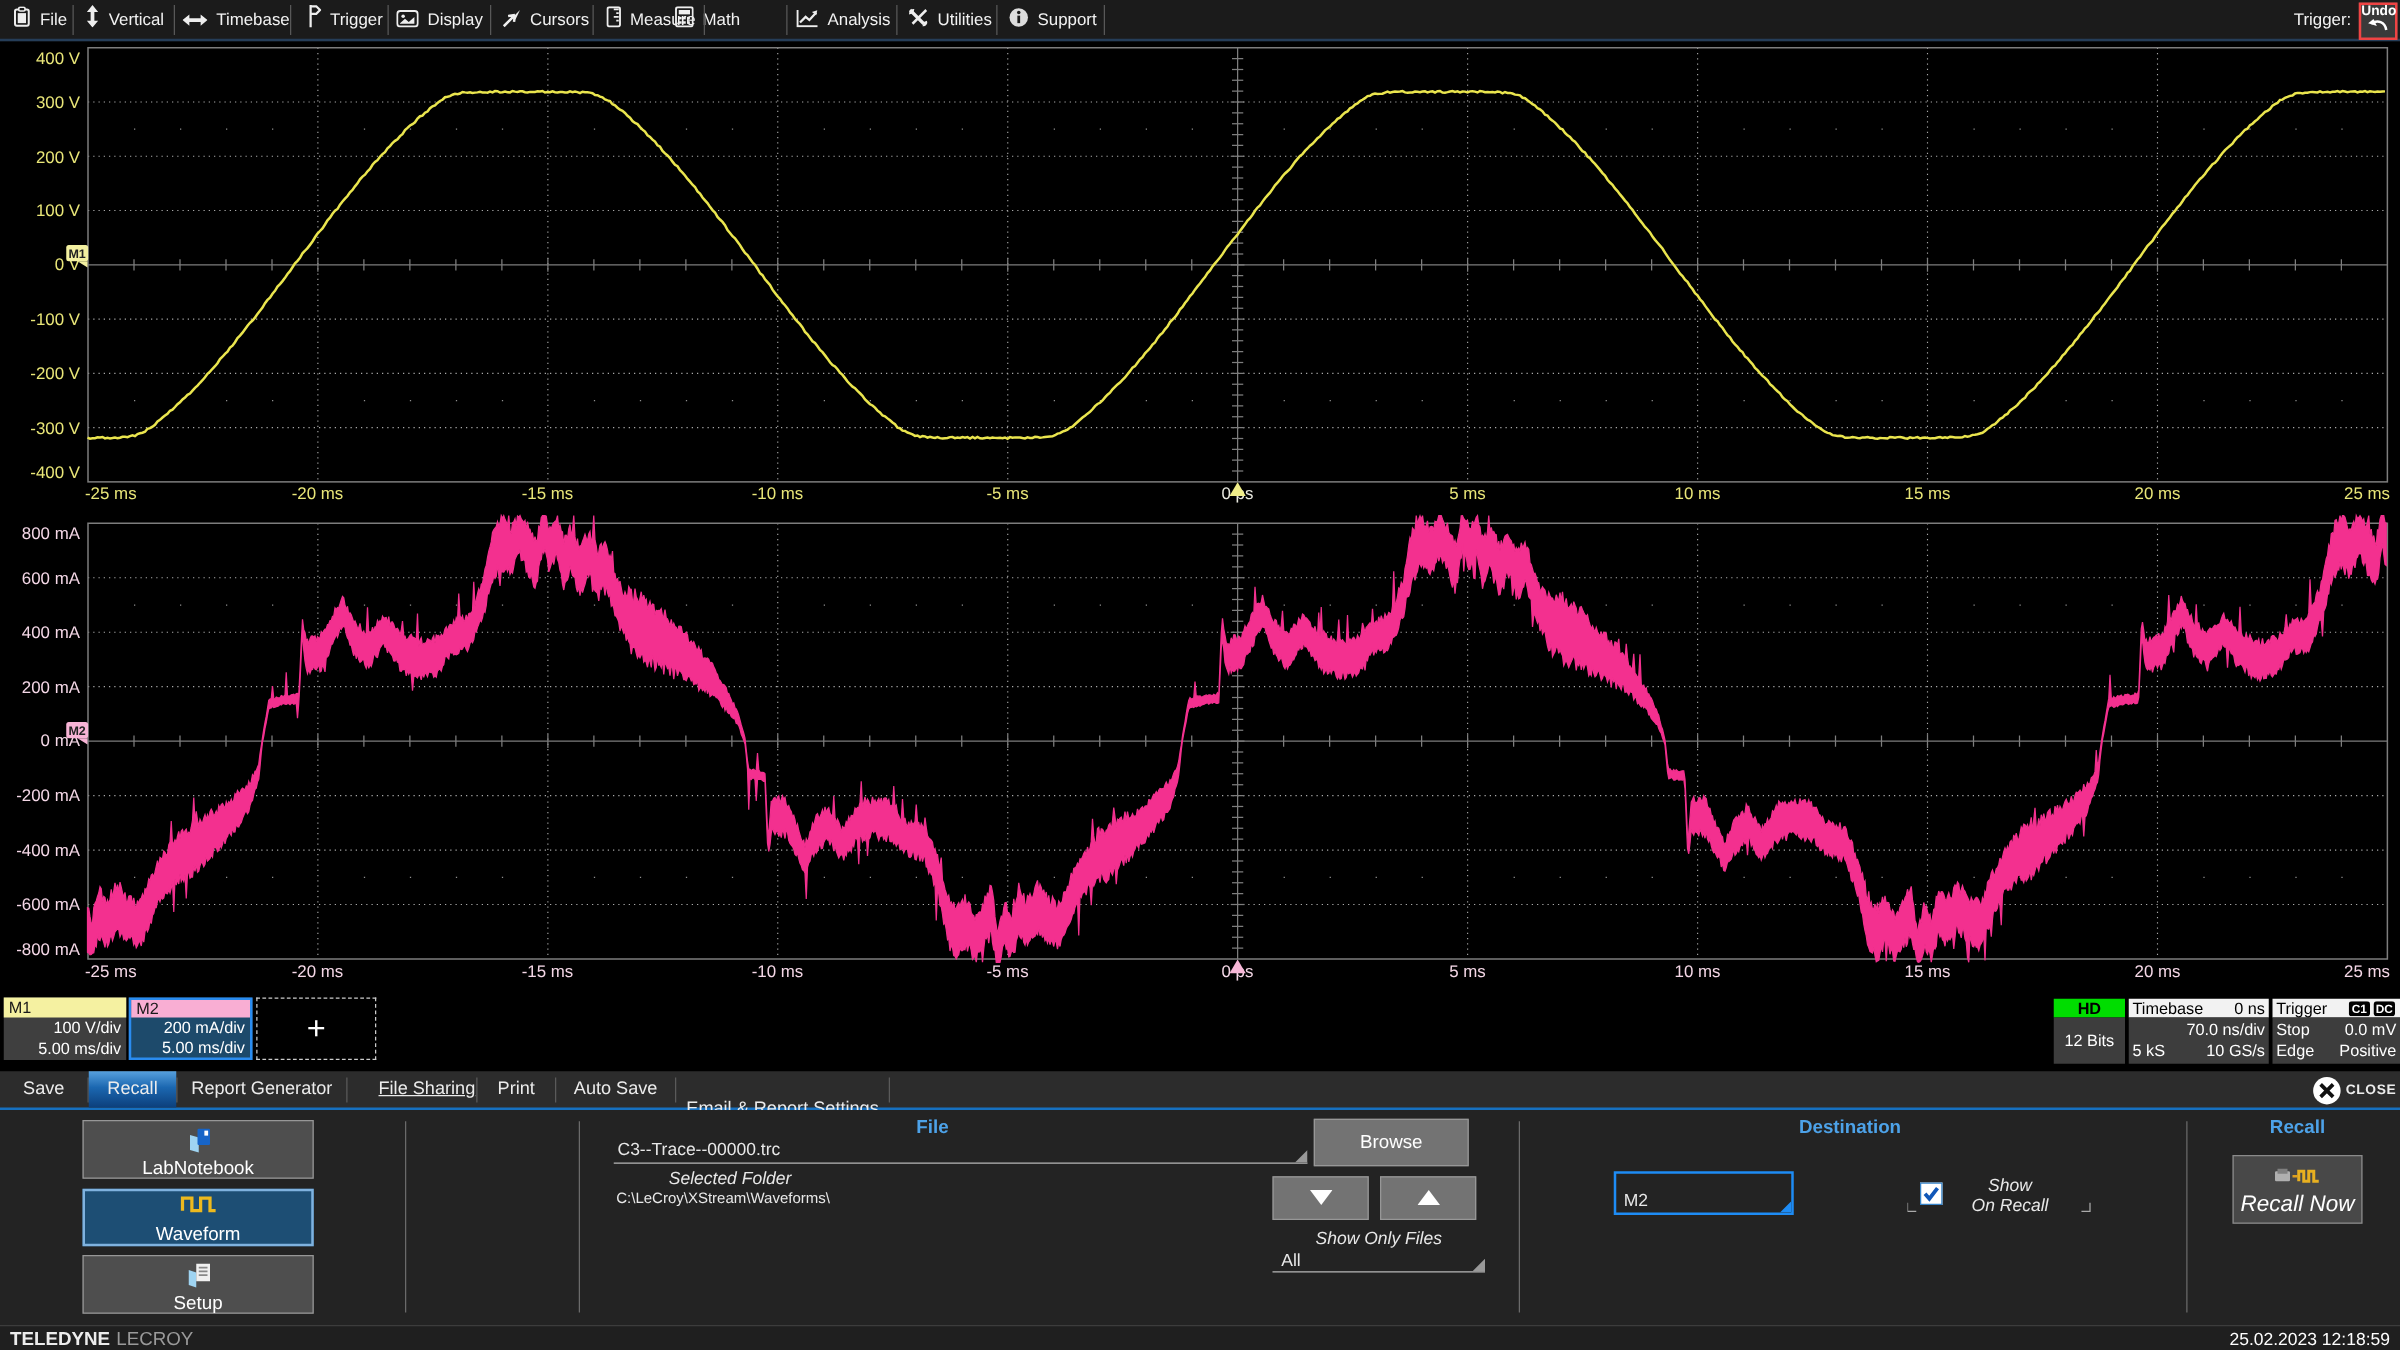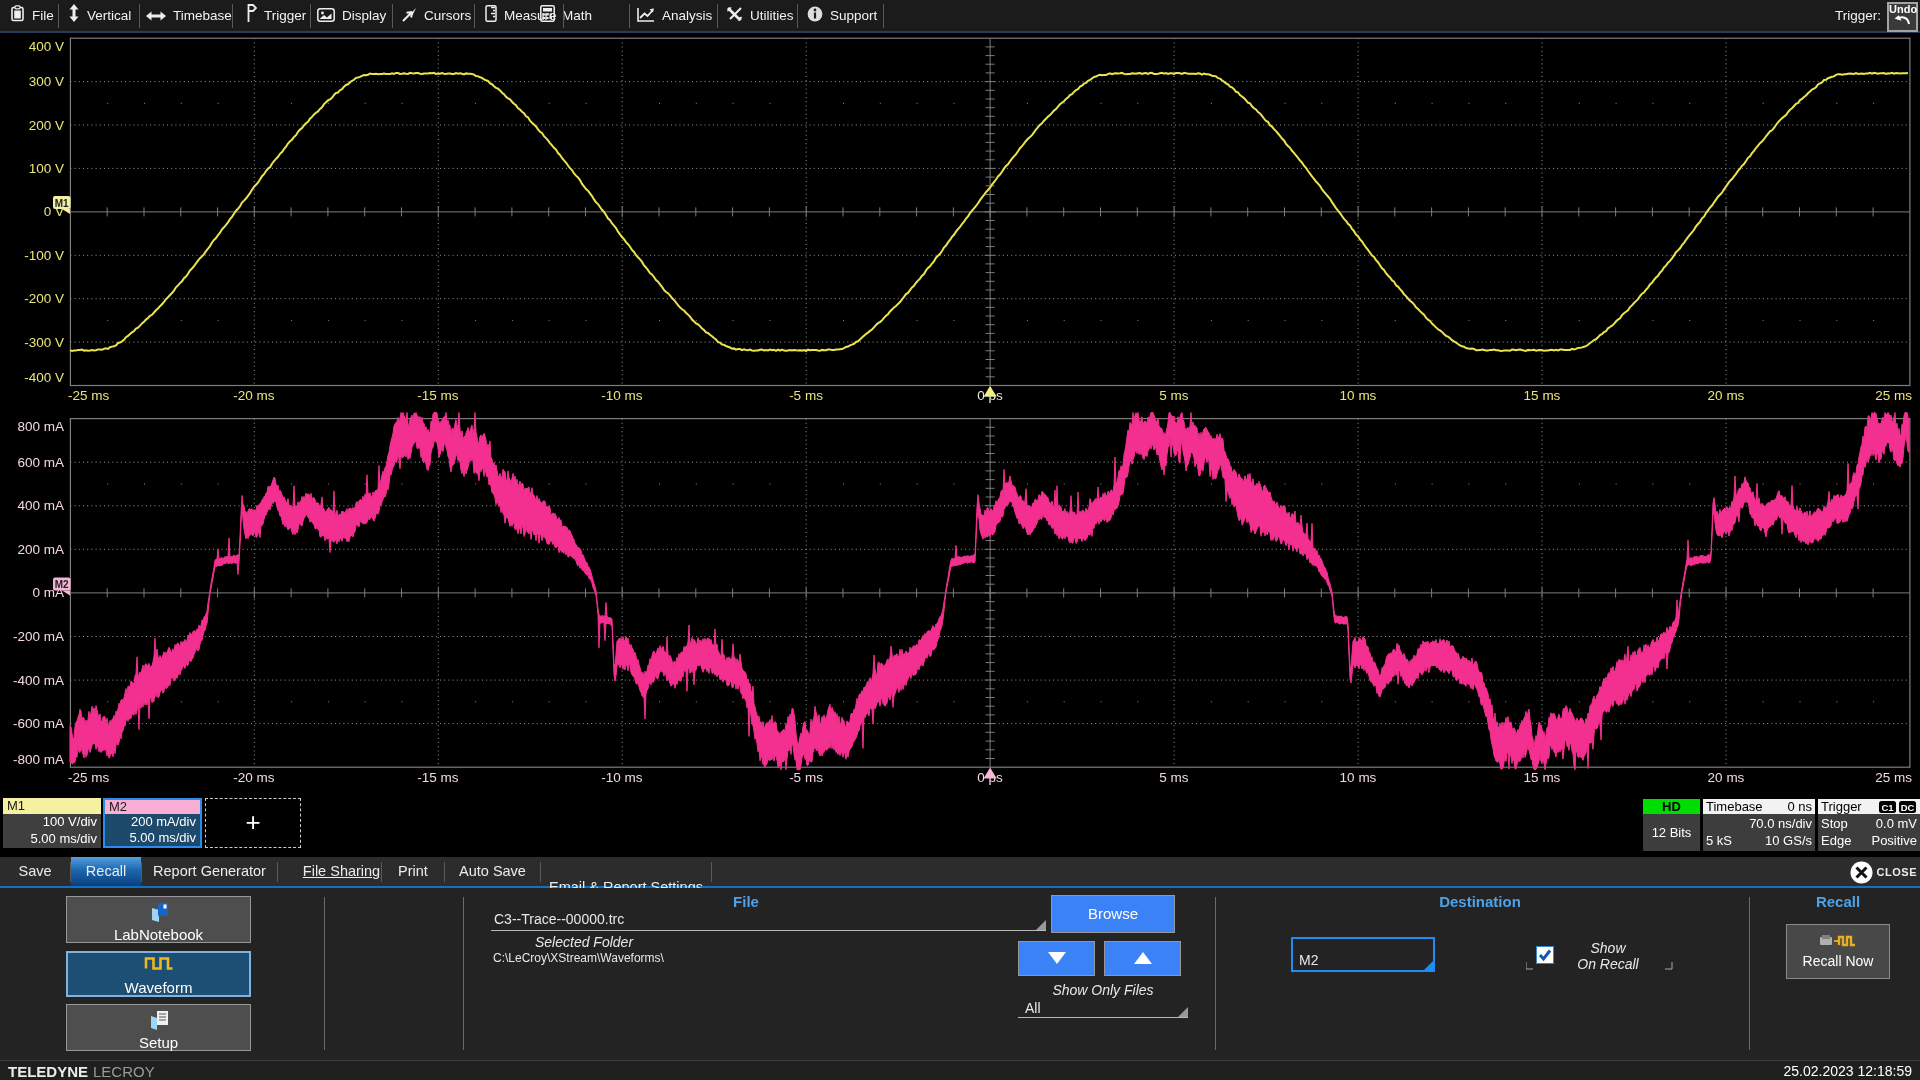--- a/index.html
+++ b/index.html
@@ -1,37 +1,37 @@
 <!DOCTYPE html>
 <html><head><meta charset="utf-8"><style>
 html,body{margin:0;padding:0;width:1920px;height:1080px;background:#000;overflow:hidden;
 font-family:"Liberation Sans",sans-serif;-webkit-font-smoothing:antialiased;}
 #menubar{z-index:5;position:absolute;left:0;top:0;width:1920px;height:33px;background:#1b1b1b;
 border-bottom:2px solid #253d58;box-sizing:border-box;color:#f2f2f2;font-size:13.5px;}
 .mitem{position:absolute;top:0;height:31px;line-height:31px;white-space:nowrap;}
 .msep{position:absolute;top:4px;height:24px;width:1px;background:#585858;}
 .mico{position:relative;top:2px;margin-right:7px;}
-#undobtn{position:absolute;right:2px;top:2px;width:31px;height:30px;border:2px solid #a3a3a3;
+#undobtn{position:absolute;right:2px;top:2px;width:31px;height:30px;border:2px solid #ef4444;
 background:#3a3a3a;color:#fff;font-size:11px;font-weight:bold;text-align:center;line-height:11px;box-sizing:border-box;}
 .dsc{z-index:5;position:absolute;box-sizing:border-box;font-size:13px;}
 .dsc .hd{height:16px;line-height:16px;padding-left:4px;color:#1a1a1a;}
 .dsc .bd{color:#fff;text-align:right;padding-right:4px;line-height:16.5px;}
 .infobox{z-index:5;position:absolute;box-sizing:border-box;font-size:13px;color:#fff;}
 .infobox .ih{height:15px;line-height:15px;color:#000;}
 .infobox .ib{background:#3d3d3d;}
 #dlgtabs{position:absolute;left:0;top:857px;width:1920px;height:31px;background:#2c2c2c;
 border-bottom:2px solid #1670c0;box-sizing:border-box;color:#ececec;font-size:14.5px;}
 .tab{position:absolute;top:0;height:29px;line-height:29px;text-align:center;}
 .tsep{position:absolute;top:5px;height:20px;width:1px;background:#5a5a5a;}
 #dlgbody{position:absolute;left:0;top:888px;width:1920px;height:172px;background:#232323;color:#e8e8e8;}
 .vsep{position:absolute;width:1px;background:#6a6a6a;top:9px;height:153px;}
 .bigbtn{position:absolute;left:66px;width:185px;box-sizing:border-box;background:#4e4e4e;
 border:1px solid #979797;text-align:center;color:#fff;font-size:15px;}
 .shead{position:absolute;color:#4da2e8;font-weight:bold;font-size:15px;text-align:center;}
-.graybtn{position:absolute;box-sizing:border-box;background:#3b82f6;border:1px solid #979797;
+.graybtn{position:absolute;box-sizing:border-box;background:#737373;border:1px solid #979797;
 color:#fff;font-size:15px;text-align:center;}
 .ital{font-style:italic;}
 #statusbar{position:absolute;left:0;top:1060px;width:1920px;height:20px;background:#1f1f1f;
 border-top:1px solid #3c3c3c;box-sizing:border-box;color:#fff;font-size:14px;}
 .combo-line{position:absolute;height:1px;background:#b8b8b8;}
 </style></head><body>
 <div id="menubar">
 <div class="mitem" style="left:10px"><span class="mico"><svg width="15" height="17" viewBox="0 0 15 17">
           <rect x="2" y="2.5" width="11" height="13" rx="1.5" fill="none" stroke="#eee" stroke-width="1.6"></rect>
           <rect x="5" y="0.8" width="5" height="3" rx="1" fill="#1b1b1b" stroke="#eee" stroke-width="1.3"></rect>
@@ -499,19 +499,19 @@
       <path d="M7 0 V7 H0" stroke="#aaa" fill="none"></path>
     </svg>
  <div class="shead" style="left:1738px;top:5px;width:200px;">Recall</div>
  <div class="graybtn" style="left:1786px;top:36px;width:104px;height:55px;background:#484848;border-color:#8a8a8a;">
    <div style="margin-top:8px;height:20px;"><svg width="40" height="16" viewBox="0 0 40 16">
           <rect x="2" y="4" width="12" height="8" rx="1" fill="#b0b0b0"></rect>
           <rect x="4" y="2" width="8" height="4" fill="#808080"></rect>
           <path d="M16 8 H20" stroke="#e0a020" stroke-width="2"></path>
           <path d="M21 12 V4 H25 V12 H29 V4 H33 V12 H37" fill="none" stroke="#e8b020" stroke-width="2.4"></path>
         </svg></div>
-      <div style="font-size:14px;">Recall Now</div>
+      <div style="font-size:18px;font-style:italic;">Recall Now</div>
     </div>
 </div>
 <div id="statusbar">
  <span style="position:absolute;left:8px;top:2px;font-size:15px;font-weight:bold;color:#ececec;">TELEDYNE</span>
  <span style="position:absolute;left:93px;top:2px;font-size:15px;color:#9a9a9a;">LECROY</span>
  <span style="position:absolute;right:8px;top:2px;">25.02.2023 12:18:59</span>
 </div>
 </body></html>

